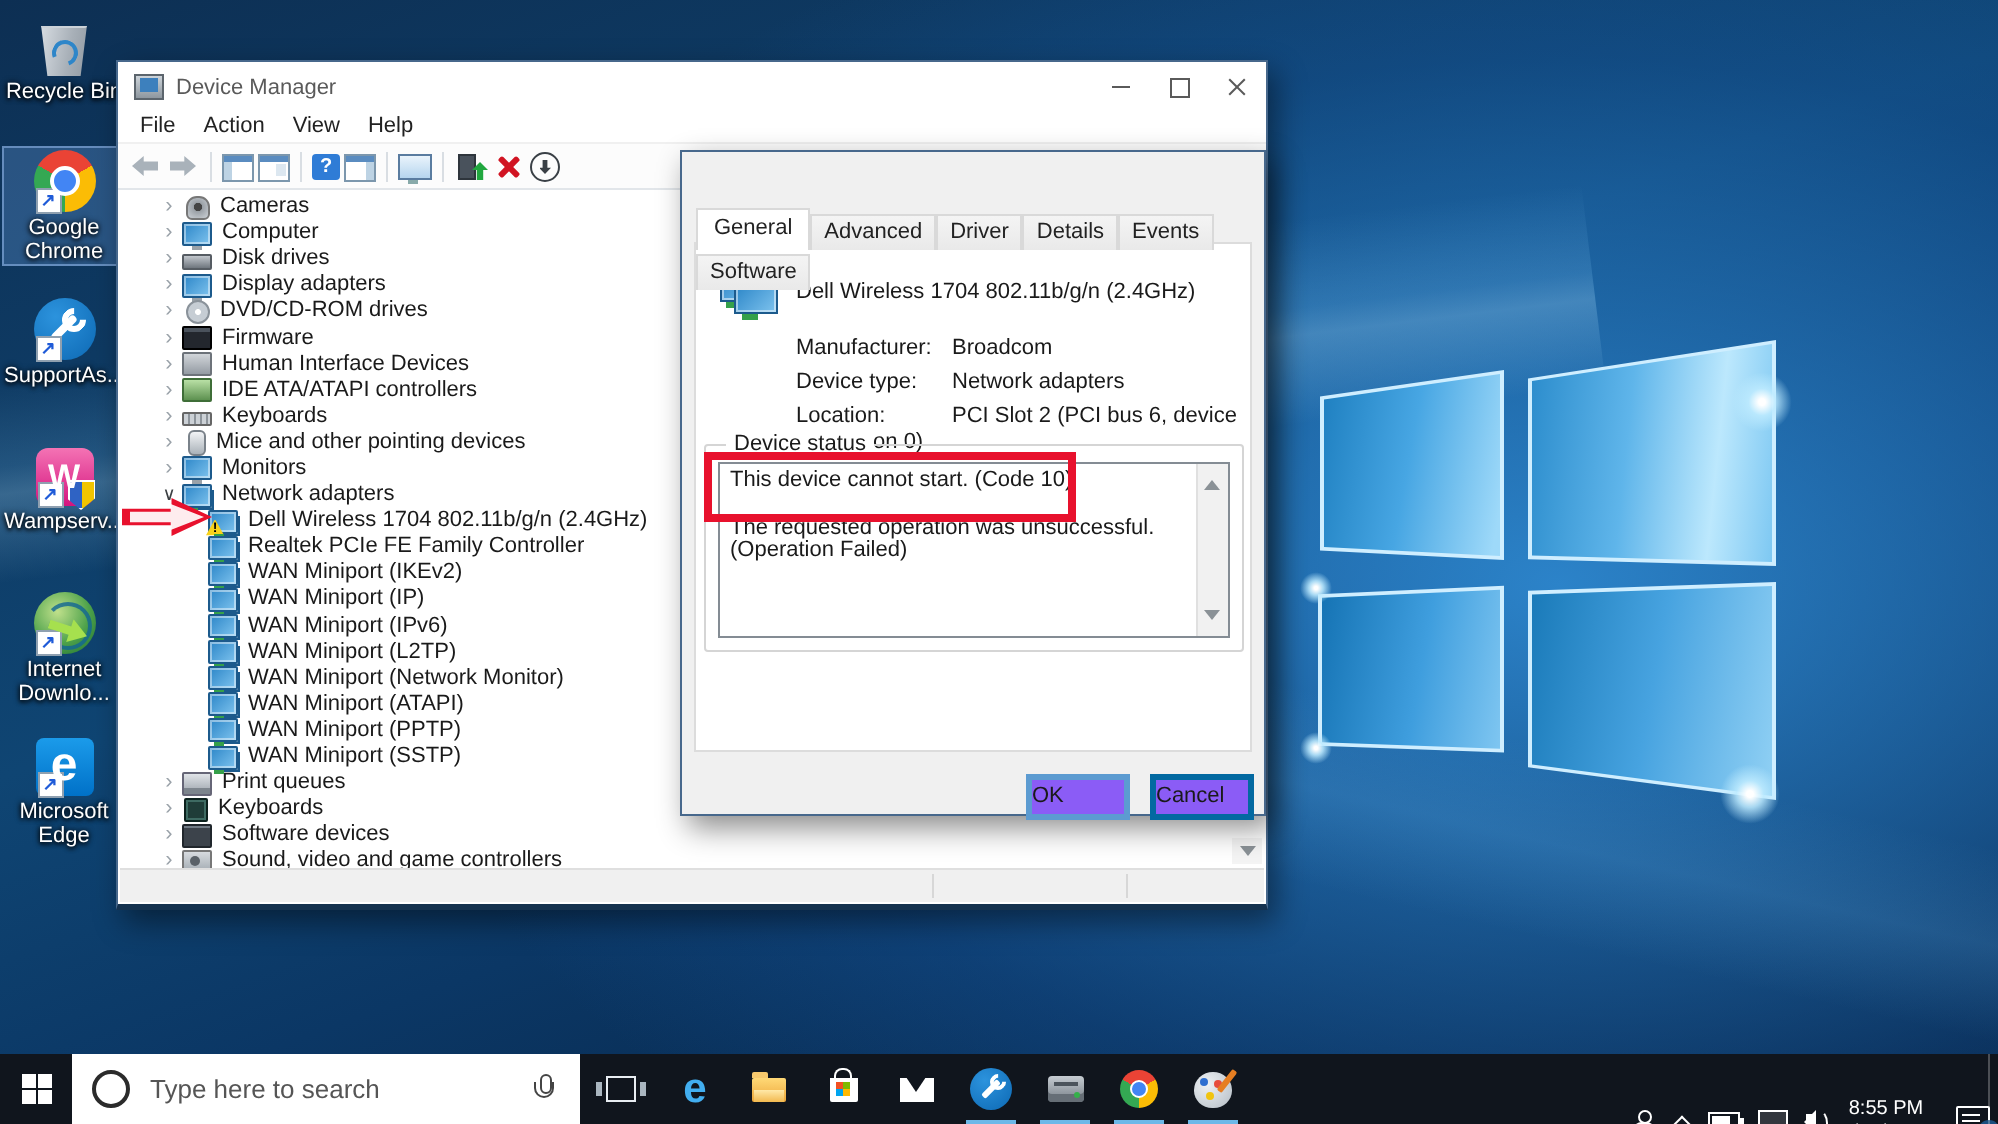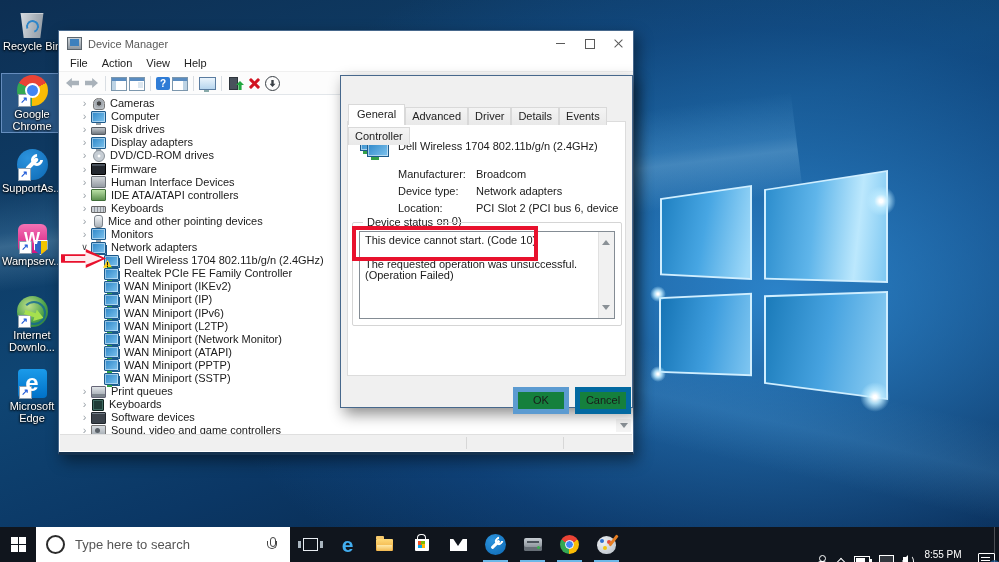--- a/index.html
+++ b/index.html
@@ -157,22 +157,22 @@
   .group{position:absolute;left:4px;top:100px;width:268px;height:102px;border:1px solid #d5d5d5;border-radius:2px}
   .group .glab{position:absolute;left:10px;top:-7px;background:#fff;padding:0 4px;color:#1a1a1a}
   .statusbox{position:absolute;left:6px;top:8px;right:6px;height:86px;background:#fff;border:1px solid #848c94}
   .statusbox .txt{position:absolute;left:5px;top:3px;right:2px;color:#1a1a1a}
   .sline{min-height:11px;line-height:11px}
   .sline:empty{height:13px}
   .sbar{position:absolute;right:0;top:0;bottom:0;width:15px;background:#f1f1f1;border-left:1px solid #e0e0e0}
   .sbar::before,.sbar::after{content:"";position:absolute;left:3px;width:0;height:0;border:4px solid transparent}
   .sbar::before{top:4px;border-bottom:5px solid #8a9196}
   .sbar::after{bottom:4px;border-top:5px solid #8a9196}
-  .dlg-btn{position:absolute;width:46px;height:17px;background:#15803d;border:5px solid #0369a1;
-      font-size:11px;color:#1a1a1a;text-align:center;line-height:16px}
+  .dlg-btn{position:absolute;width:46px;height:17px;background:#8b5cf6;border:3px solid #0369a1;
+      font-size:11px;color:#1a1a1a;line-height:16px}
   .btn-ok{left:172px;top:311px;border-color:#5c9bd1}
   .btn-cancel{left:234px;top:311px}
   
   .annot-rect{position:absolute;left:352px;top:226px;width:178px;height:27px;border:4px solid #e8112d;z-index:5}
   .annot-arrow{position:absolute;left:61px;top:249px;width:45px;height:19px;z-index:5}
   .annot-arrow .o{position:absolute;inset:0;background:#e8112d;
       clip-path:polygon(0 28%,55% 28%,55% 0,100% 50%,55% 100%,55% 72%,0 72%)}
   .annot-arrow .i{position:absolute;inset:3px 4px;background:#fff;opacity:.92;
       clip-path:polygon(0 30%,55% 30%,55% 0,100% 50%,55% 100%,55% 70%,0 70%)}
   
@@ -472,21 +472,21 @@
       </div>
     </div>
   <div class="tree-scroll"></div>
   <div class="dm-status">
     <span class="sdiv" style="left:406px"></span>
     <span class="sdiv" style="left:503px"></span>
   </div>
 </div>
 
 <div class="dlg">
-  <div class="tabs"><span class="tab active">General</span><span class="tab">Advanced</span><span class="tab">Driver</span><span class="tab">Details</span><span class="tab">Events</span><span class="tab">Controller</span></div>
+  <div class="tabs"><span class="tab active">General</span><span class="tab">Advanced</span><span class="tab">Driver</span><span class="tab">Details</span><span class="tab">Events</span><span class="tab">Software</span></div>
   <div class="tabpage">
     <span class="dev-ico">
       <span class="m1"></span>
         <span class="b1"></span>
         <span class="m2"></span>
         <span class="b2"></span>
     </span>
     <div class="dev-name">Dell Wireless 1704 802.11b/g/n (2.4GHz)</div>
     <div class="fields">
         <div class="frow"><span class="fl">Manufacturer:</span><span class="fv">Broadcom</span></div>

